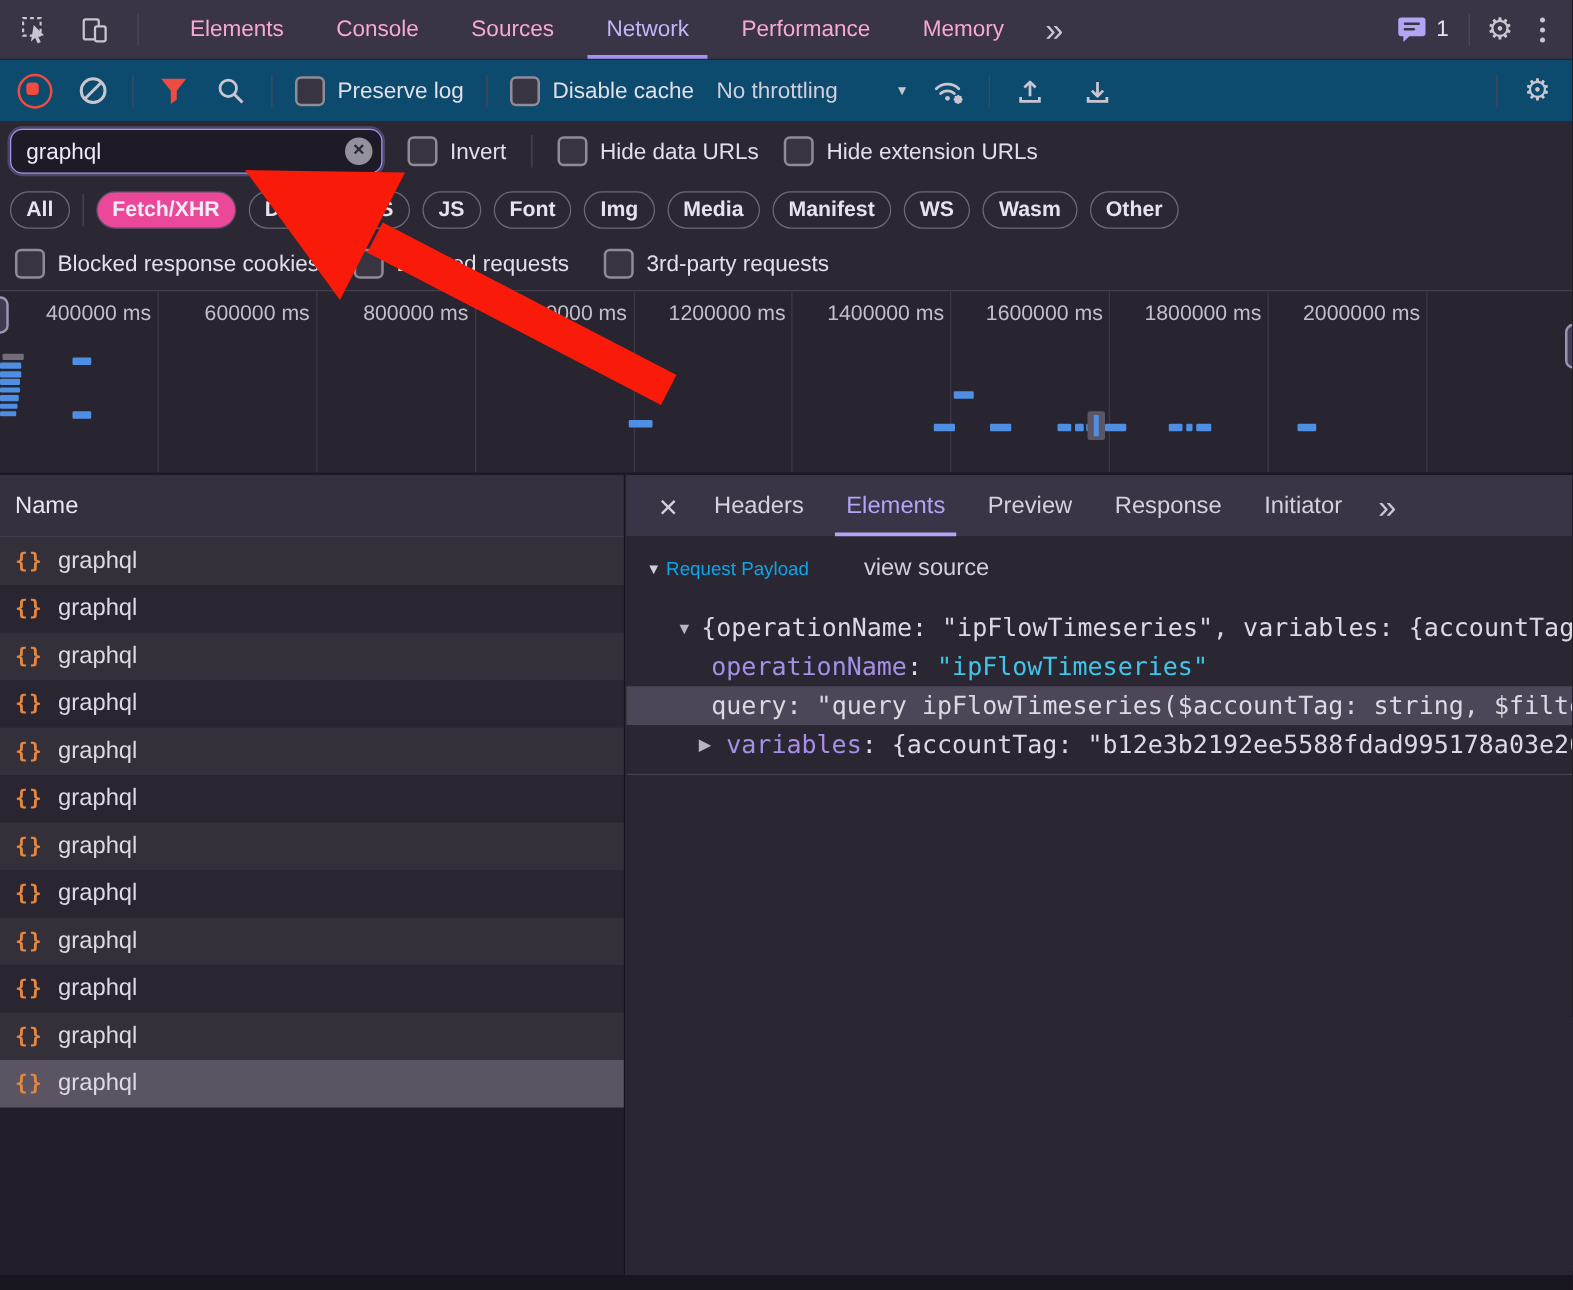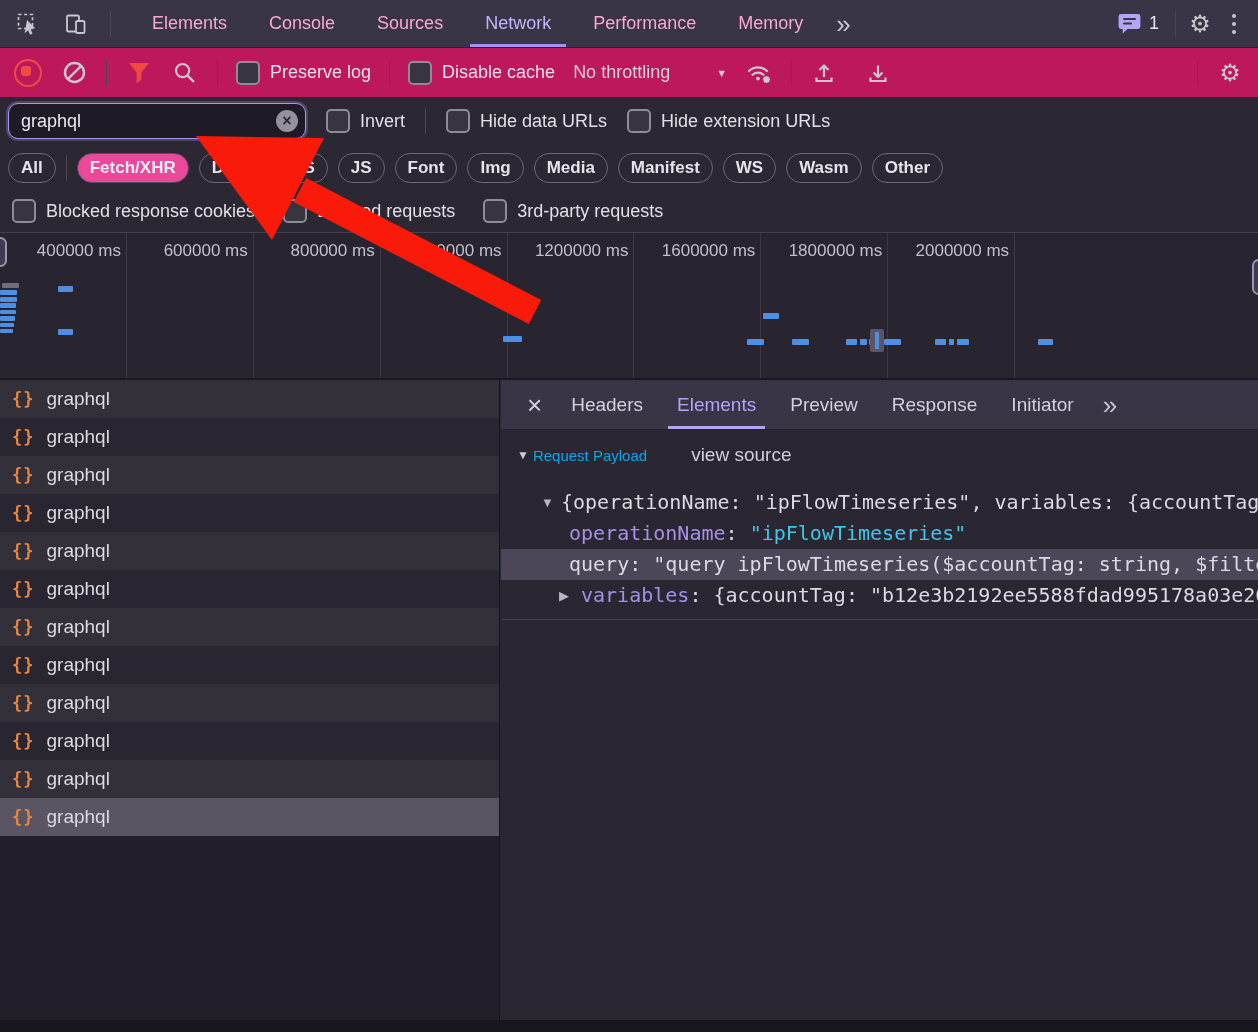--- a/index.html
+++ b/index.html
@@ -18,21 +18,21 @@
   .tab.sel{color:#c4b5fa;}
   .tab.sel::after{content:"";position:absolute;left:6px;right:6px;bottom:0;height:3px;background:#a591f4;}
   .more{font-size:26px;color:#c9c6d1;padding:0 12px;line-height:1;}
   .msg-group{display:flex;align-items:center;gap:7px;margin-right:16px;}
   .msg-count{font-size:18px;color:#e6e3ec;}
   .glyph-gear{font-size:24px;color:#c9c6d1;line-height:1;}
   .kebab{display:flex;flex-direction:column;gap:4px;align-items:center;width:20px;}
   .kebab i{width:4px;height:4px;border-radius:50%;background:#c9c6d1;}
 
   
-  .toolbar{position:absolute;top:48px;left:0;right:0;height:49px;background:#be185d;
+  .toolbar{position:absolute;top:48px;left:0;right:0;height:49px;background:#0c4a6e;
     display:flex;align-items:center;padding:0 14px;box-sizing:border-box;gap:18px;}
   .rec{width:24px;height:24px;border:2.4px solid #ef4b40;border-radius:50%;position:relative;flex:0 0 auto;}
   .rec i{position:absolute;left:5px;top:5px;width:10px;height:10px;background:#ef4b40;border-radius:3px;}
   .cbgrp{display:flex;align-items:center;gap:10px;}
   .cb{width:20px;height:20px;border:2px solid #8f8b99;border-radius:5px;background:#393540;flex:0 0 auto;}
   .cblab{font-size:18px;color:#e2dfe8;white-space:nowrap;}
   .throt{display:flex;align-items:center;gap:46px;}
   .throt .lab{font-size:18px;color:#d2ceda;}
   .dd{font-size:11px;color:#c9c6d1;}
 
@@ -280,20 +280,21 @@
     </span>
   </div>
 
   <div class="timeline">
     <div class="tl-cols" id="tl-cols">
         <div class="tl-col">400000 ms</div>
         <div class="tl-col">600000 ms</div>
         <div class="tl-col">800000 ms</div>
         <div class="tl-col">1000000 ms</div>
         <div class="tl-col">1200000 ms</div>
+        <div class="tl-col">1400000 ms</div>
         <div class="tl-col">1600000 ms</div>
         <div class="tl-col">1800000 ms</div>
         <div class="tl-col">2000000 ms</div>
       </div>
     <div id="tl-bars">
         <div class="tl-bar" style="left: 2px; top: 50px; width: 17px; height: 5px; background: rgb(113, 109, 121);"></div>
         <div class="tl-bar" style="left: 0px; top: 57px; width: 17px; height: 5px; background: rgb(78, 143, 227);"></div>
         <div class="tl-bar" style="left: 0px; top: 64px; width: 17px; height: 5px; background: rgb(78, 143, 227);"></div>
         <div class="tl-bar" style="left: 0px; top: 70px; width: 16px; height: 5px; background: rgb(78, 143, 227);"></div>
         <div class="tl-bar" style="left: 0px; top: 77px; width: 16px; height: 4px; background: rgb(78, 143, 227);"></div>
@@ -318,20 +319,23 @@
           <i></i>
         </div>
       </div>
     <div class="tl-handle" style="left:-6px;top:4px;height:30px;"></div>
     <div class="tl-handle" style="right:-7px;top:26px;height:36px;"></div>
   </div>
 
   <div class="main">
 
     <div class="left">
+      <div class="lhead">
+        <span>Name</span>
+      </div>
       <div class="rows" id="req-rows">
           <div class="rrow odd">
             <span class="jicon">{}</span>
             <span>graphql</span>
           </div>
           <div class="rrow even">
             <span class="jicon">{}</span>
             <span>graphql</span>
           </div>
           <div class="rrow odd">

